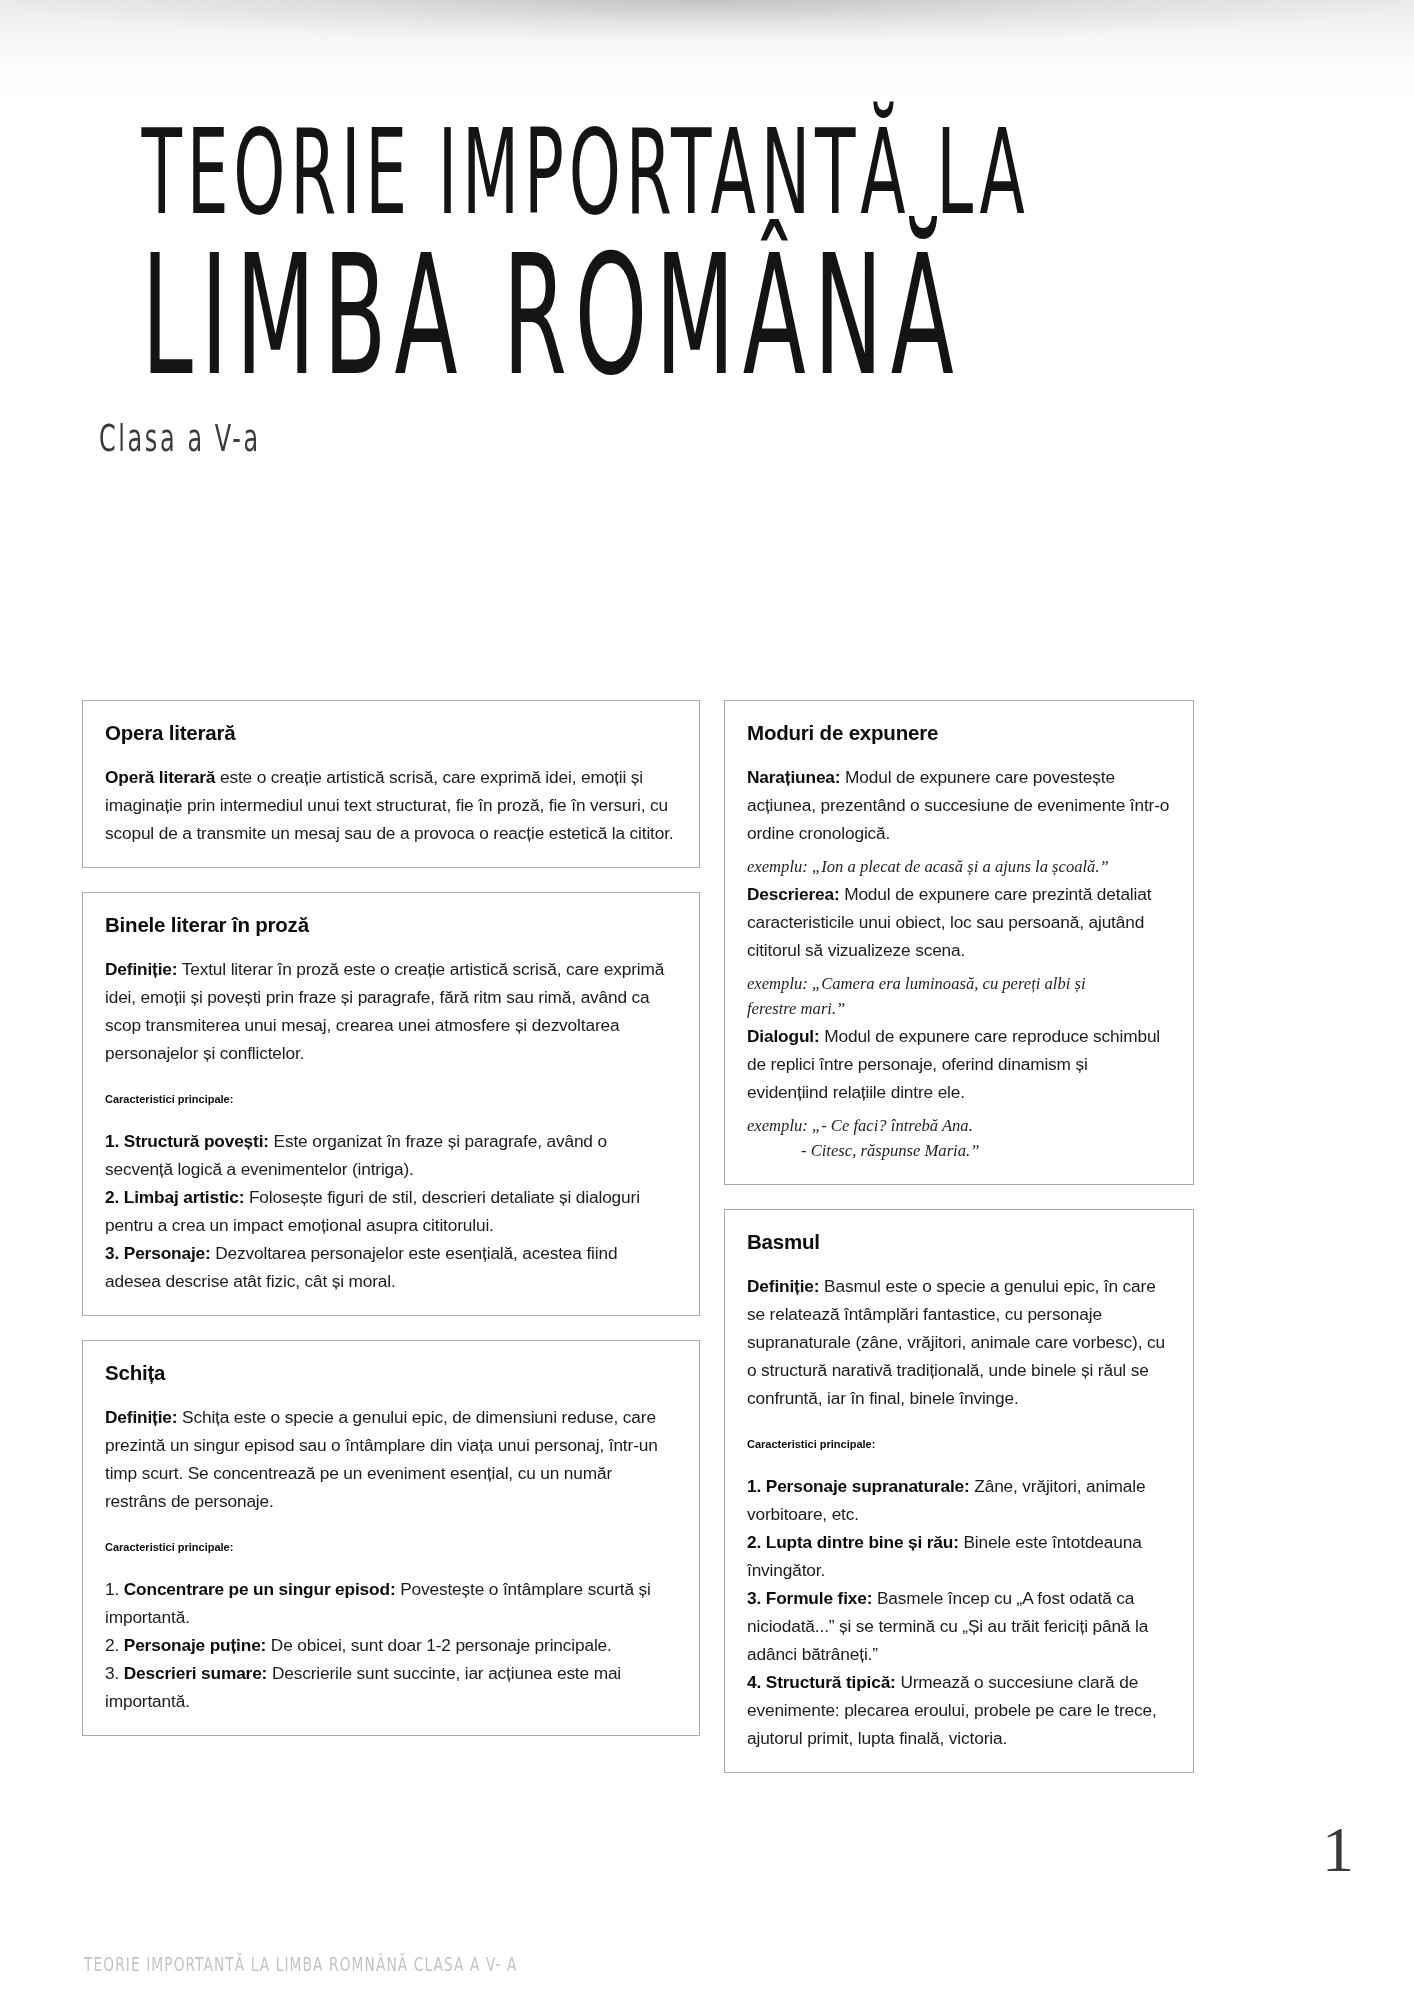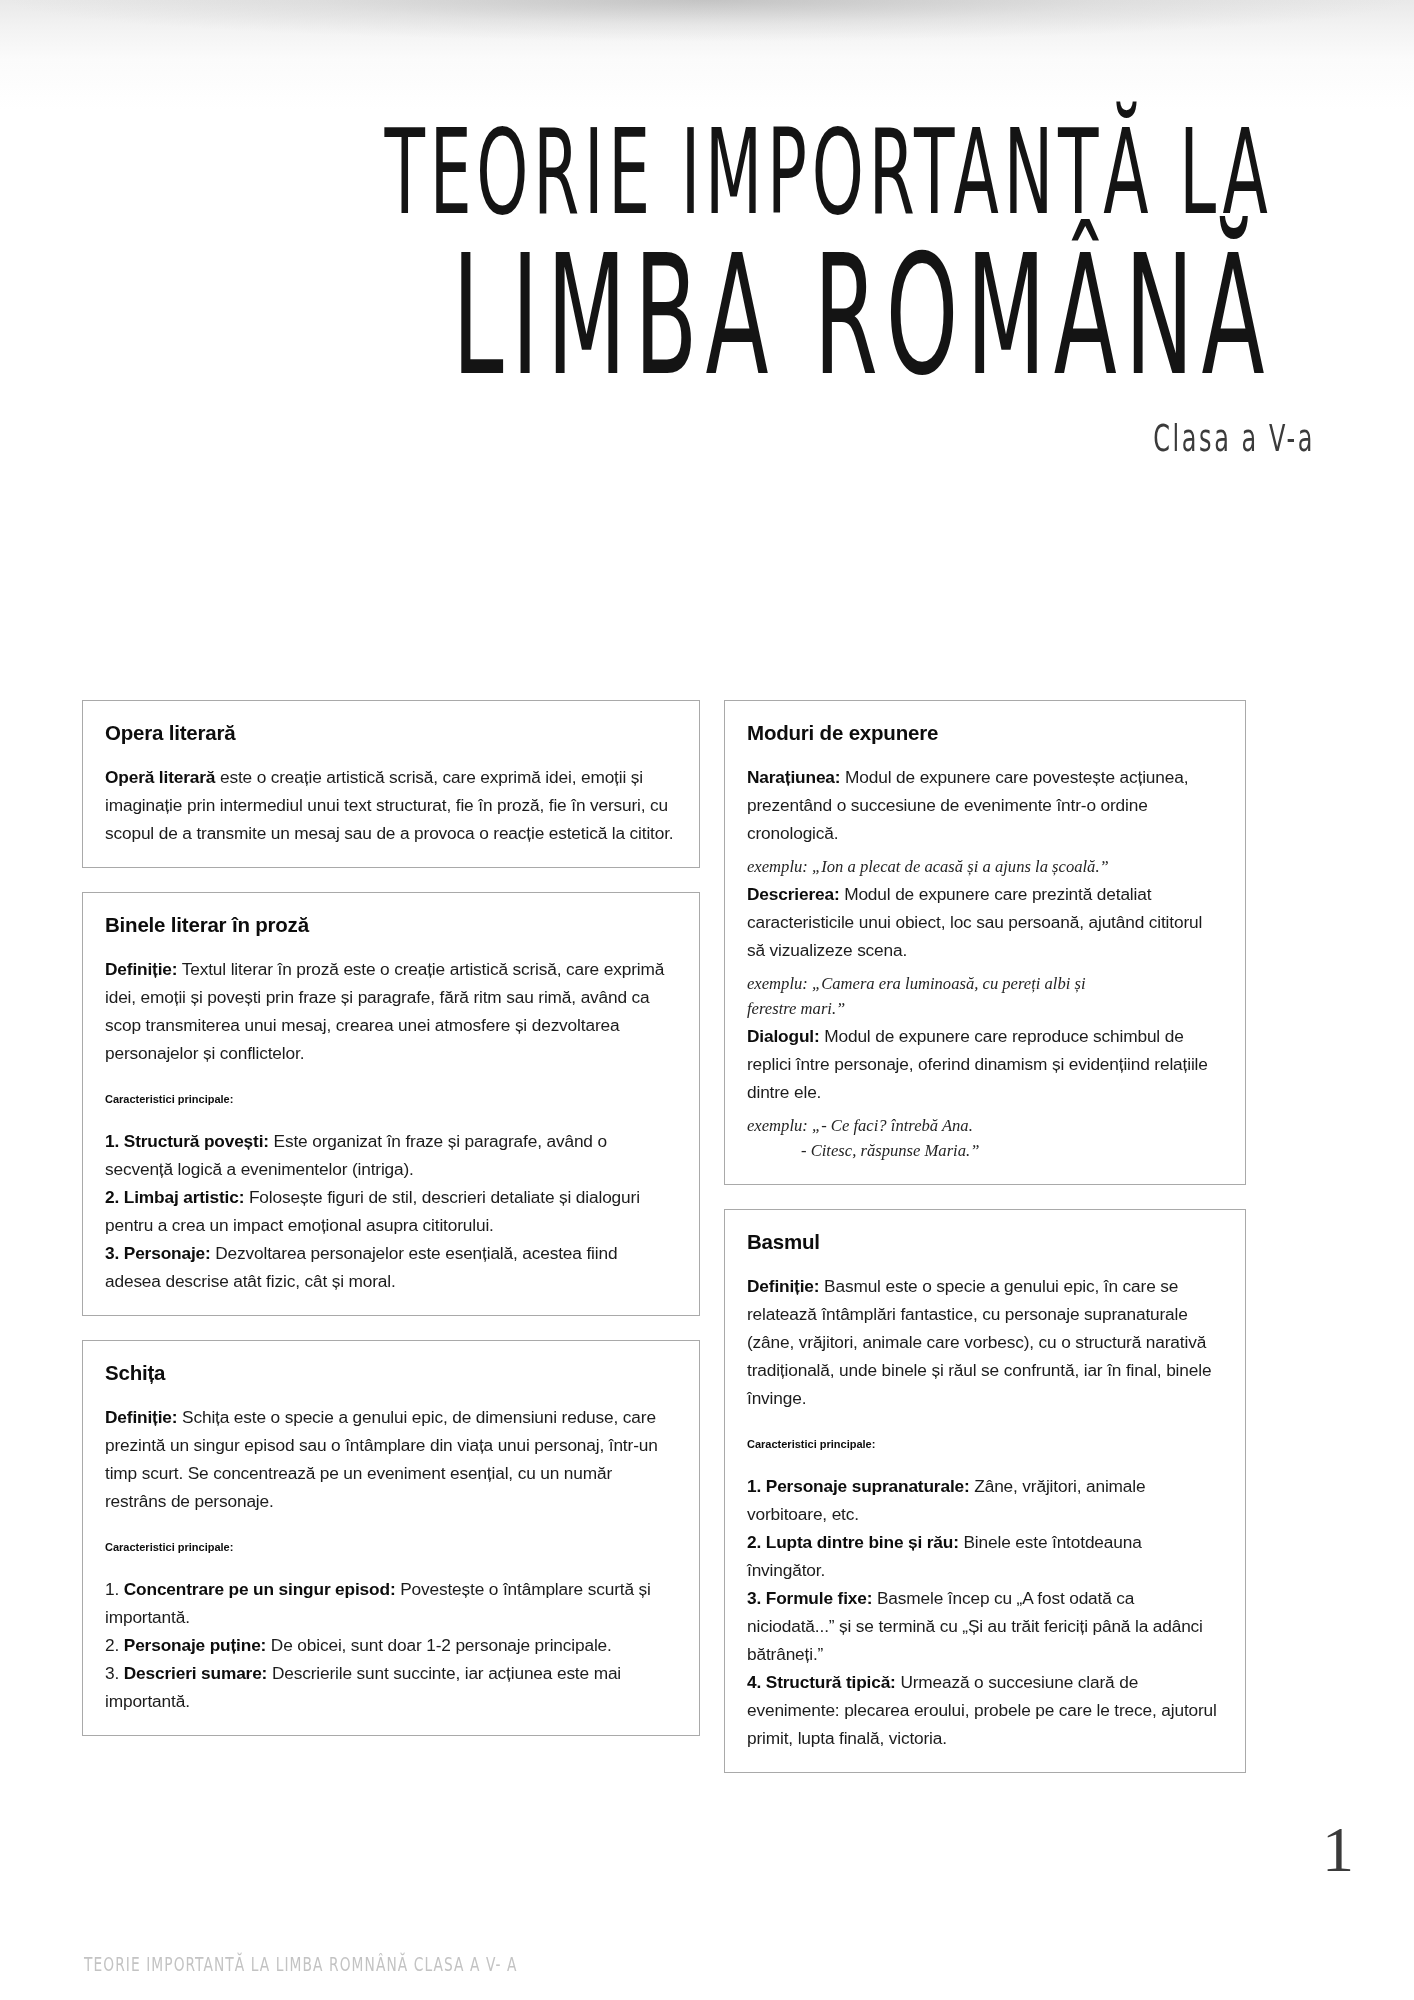--- a/index.html
+++ b/index.html
@@ -30,21 +30,21 @@
     position:absolute; left:0; right:0; top:0; height:52px;
     background: radial-gradient(ellipse 62% 100% at 50% 0%,
                 rgba(140,140,140,.40) 0%, rgba(170,170,170,.18) 45%, rgba(255,255,255,0) 80%);
   }
 
   
   .header {
     position: absolute;
     left: 0; top: 120px;
     width: 1414px;
-    text-align: right;
+    text-align: left;
   }
   .title-line1,
   .title-line2 {
     font-family: "DejaVu Sans Condensed", "Liberation Sans Narrow", "Liberation Sans", sans-serif;
     font-weight: 400;
     color: #141414;
     letter-spacing: 6px;
     white-space: nowrap;
     line-height: .92;
     transform-origin: center top;
@@ -72,21 +72,21 @@
   
   .columns {
     position: absolute;
     left: 82px; top: 700px;
     width: 1250px;
     display: flex;
     gap: 24px;
     align-items: flex-start;
   }
   .col-left  { width: 618px; }
-  .col-right { width: 522px; }
+  .col-right { width: 470px; }
 
   .card {
     border: 1.4px solid #a9a9a9;
     background: #ffffff;
     padding: 18px 22px 20px 22px;
     margin-bottom: 24px;
     box-sizing: border-box;
   }
   .card-title {
     font-size: 20.5px;

